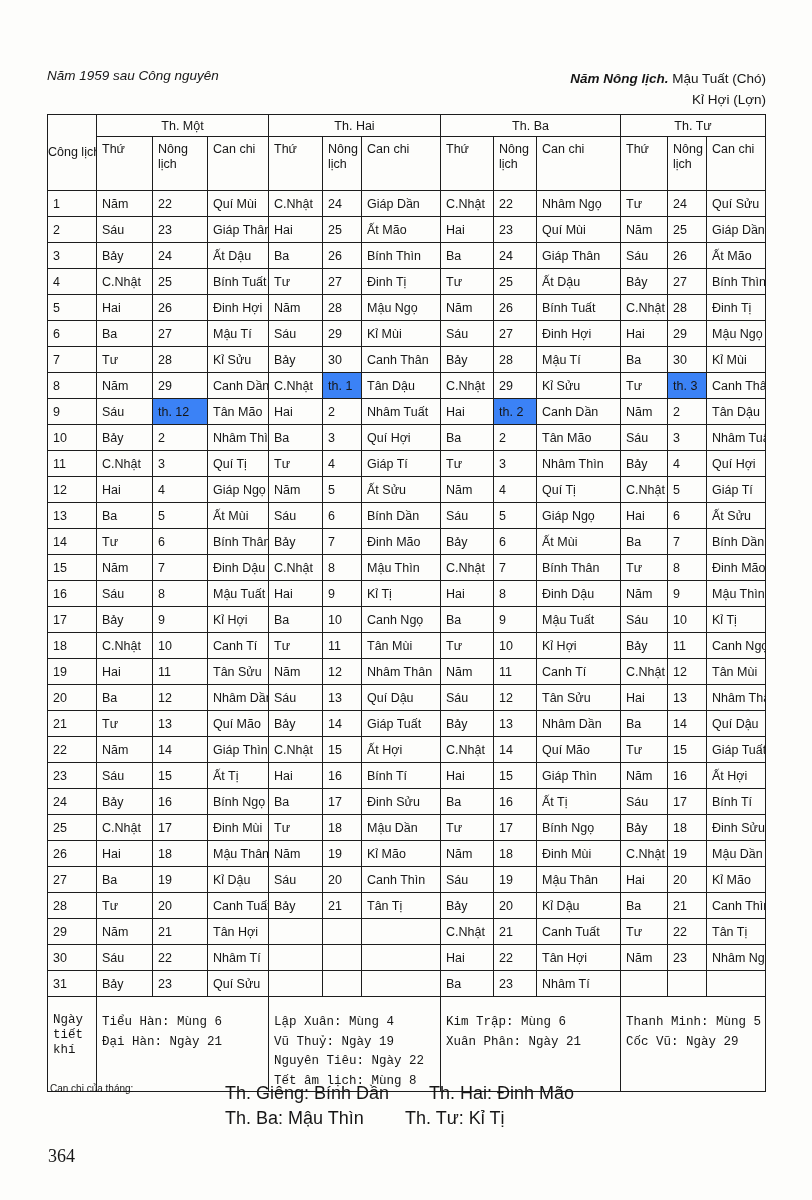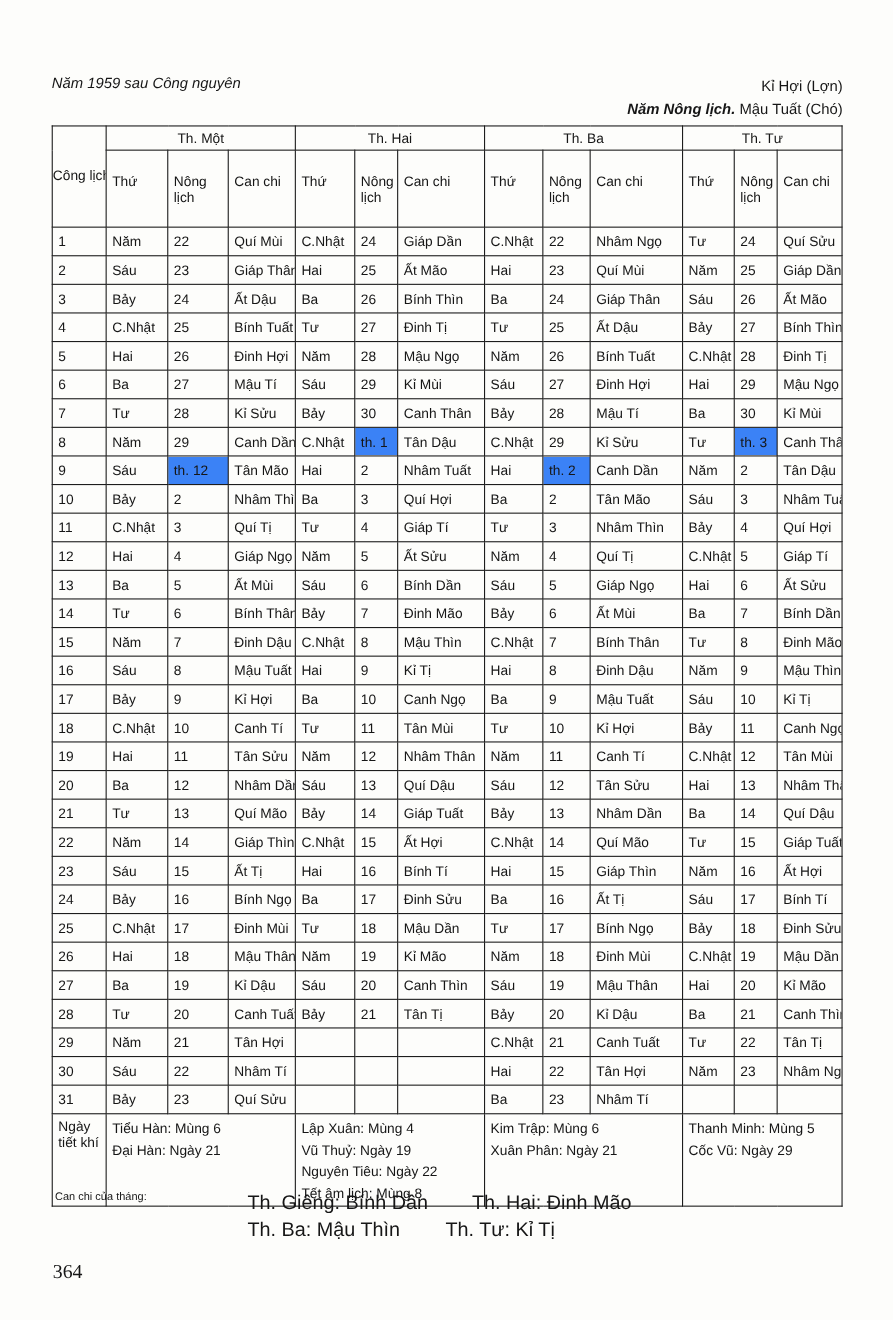--- a/index.html
+++ b/index.html
@@ -25,49 +25,49 @@
     width:718px;border-collapse:collapse;table-layout:fixed;
     font-size:12.5px;
   }
   table.cal th,table.cal td{
     border:1px solid #1d1d1d;
     padding:0 2px 0 5px;
     font-weight:normal;text-align:left;
     overflow:hidden;white-space:nowrap;
   }
   tr.grp th{height:21px;text-align:center;padding:0;}
-  tr.sub th{height:48px;vertical-align:top;padding-top:21px;white-space:normal;line-height:15px;}
+  tr.sub th{height:48px;vertical-align:top;padding-top:5px;white-space:normal;line-height:15px;}
   th.corner{vertical-align:middle;white-space:normal;line-height:15px;padding-top:20px;}
   tbody td{height:25px;vertical-align:middle;}
   td.shaded{background:#3b82f6;}
-  tr.tiet td,tr.tiet th{vertical-align:top;padding-top:4px;line-height:19.5px;white-space:normal;}
+  tr.tiet td,tr.tiet th{vertical-align:top;padding-top:16px;line-height:19.5px;white-space:normal;font-family:Liberation Mono, monospace;}
   tr.tiet{height:84px;}
   tr.tiet th{line-height:15px;}
   .footer-label{position:absolute;left:50px;top:1083px;font-size:10px;}
   .footer-item{position:absolute;font-size:18px;}
   .f-r1c1{left:225px;top:1083px;}
   .f-r1c2{left:405px;top:1083px;margin-left:24px;}
   .f-r2c1{left:225px;top:1108px;}
   .f-r2c2{left:405px;top:1108px;}
   .page-num{
     position:absolute;left:48px;top:1146px;
     font-family:"Liberation Serif","DejaVu Serif",serif;
     font-size:18px;
   }
 </style>
 </head>
 <body>
 
 <div class="hdr-left">Năm 1959 sau Công nguyên</div>
 
 <div class="hdr-right">
-  <div>Kỉ Hợi (Lợn)</div>
   <div>
     <span class="bi">Năm Nông lịch.</span><span> Mậu Tuất (Chó)</span>
   </div>
+  <div>Kỉ Hợi (Lợn)</div>
 </div>
 
 <table class="cal">
   <colgroup>
     <col style="width:49px">
       <col style="width:56px">
       <col style="width:55px">
       <col style="width:61px">
     <col style="width:54px">
       <col style="width:39px">

